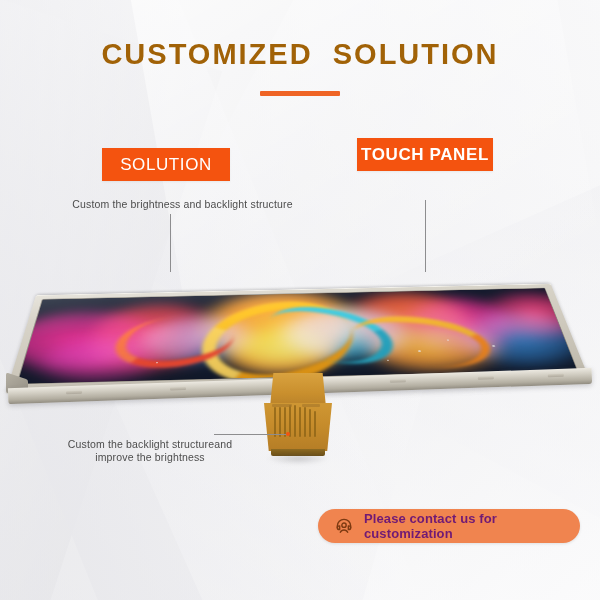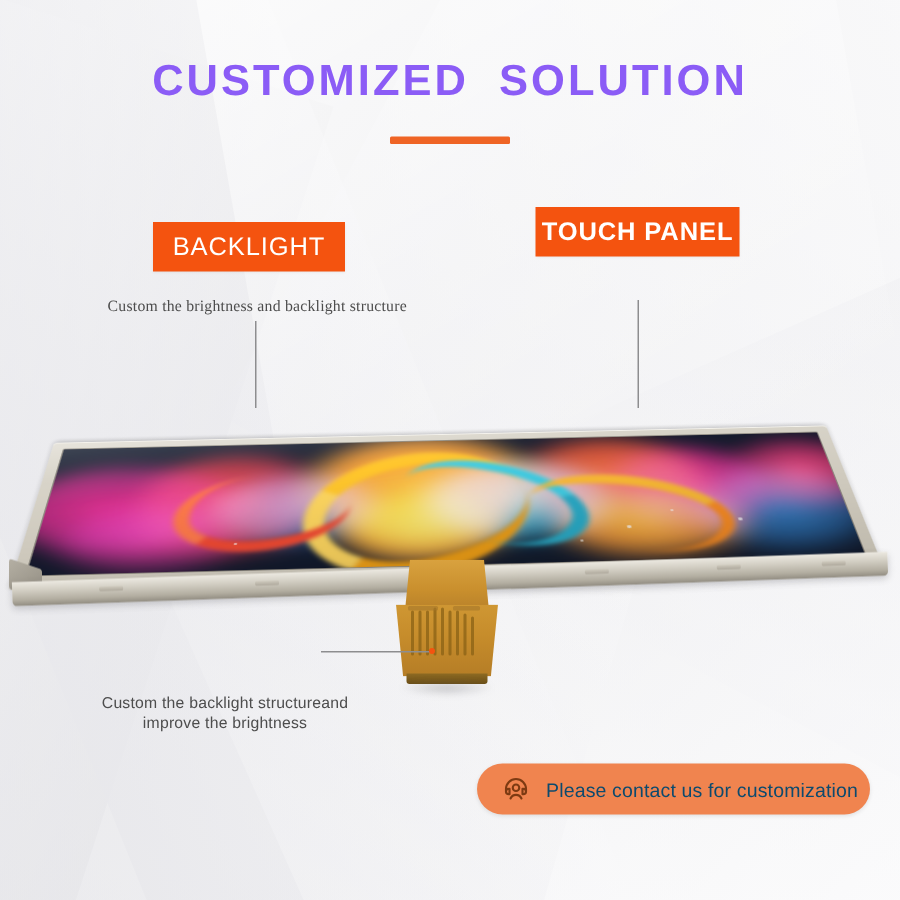--- a/index.html
+++ b/index.html
@@ -28,39 +28,39 @@
     transform:rotate(-24deg);}
   .facet-e{left:-60px;bottom:-240px;width:420px;height:520px;
     background:linear-gradient(40deg,rgba(228,228,232,.7),rgba(252,252,253,.2));
     transform:rotate(16deg);}
   .facet-f{left:150px;top:-120px;width:420px;height:420px;
     background:linear-gradient(160deg,rgba(255,255,255,.7),rgba(240,240,244,0));
     transform:rotate(-10deg);}
 
   
   .title{position:absolute;left:0;right:0;top:38px;text-align:center;
-    font-size:29px;font-weight:bold;letter-spacing:2.0px;color:#8b5cf6;
+    font-size:29px;font-weight:bold;letter-spacing:2.0px;color:#a16207;
     font-family:"Liberation Sans", sans-serif;white-space:pre;}
   .title-rule{position:absolute;left:50%;top:91px;margin-left:-40px;
     width:80px;height:5px;background:#ef6425;border-radius:1px;}
 
   
   .chip{position:absolute;background:#f4530f;color:#ffffff;
     display:flex;align-items:center;justify-content:center;
     font-size:17px;letter-spacing:.6px;font-weight:400;
     box-shadow:0 1px 2px rgba(0,0,0,.06);}
   .chip-backlight{left:102px;top:148px;width:128px;height:33px;}
   .chip-touch{left:357px;top:138px;width:136px;height:33px;font-weight:bold;}
   .chip-fpc{left:85px;top:418px;width:128px;height:33px;}
 
   .caption{position:absolute;color:#4d4d4d;font-size:10.5px;line-height:13px;
     text-align:center;white-space:pre-line;letter-spacing:.15px;}
-  .cap-backlight{left:44px;top:198px;width:255px;font-family:Liberation Serif, serif;}
+  .cap-backlight{left:55px;top:198px;width:255px;}
   .cap-touch{left:315px;top:183px;width:245px;}
-  .cap-fpc{left:45px;top:463px;width:210px;}
+  .cap-fpc{left:45px;top:438px;width:210px;}
 
   
   .lead{position:absolute;background:#8d8d8f;}
   .lead-backlight{left:170px;top:214px;width:1px;height:58px;}
   .lead-touch{left:425px;top:200px;width:1px;height:72px;}
   .lead-fpc{left:214px;top:434px;height:1px;width:74px;}
   .lead-dot{position:absolute;width:4px;height:4px;border-radius:50%;background:#f4530f;}
   .dot-fpc{left:286px;top:432px;}
 
   
@@ -138,41 +138,41 @@
   .fpc-pad{position:absolute;background:#a5762a;opacity:.6;border-radius:1px;}
   .fpc-shadow{position:absolute;left:2px;top:82px;width:64px;height:9px;
     background:radial-gradient(ellipse at 50% 40%,rgba(90,90,96,.30),rgba(90,90,96,0) 70%);
     filter:blur(2px);}
 
   
   .contact-pill{position:absolute;left:318px;top:509px;width:262px;height:34px;
     background:#f0844f;border-radius:17px;display:flex;align-items:center;
     padding-left:16px;box-sizing:border-box;gap:10px;
     box-shadow:0 1px 3px rgba(0,0,0,.10);}
-  .contact-text{color:#0c4a6e;font-size:13px;letter-spacing:.1px;}
+  .contact-text{color:#701a75;font-size:13px;letter-spacing:.1px;font-weight:bold;}
   .headset-icon{width:20px;height:20px;flex:0 0 20px;display:block;}
 </style>
 </head>
 <body>
 
 <div id="stage">
 
   <div class="bg-base"></div>
   <div class="bg-facet facet-a"></div>
   <div class="bg-facet facet-b"></div>
   <div class="bg-facet facet-c"></div>
   <div class="bg-facet facet-d"></div>
   <div class="bg-facet facet-e"></div>
   <div class="bg-facet facet-f"></div>
 
   <div class="title">CUSTOMIZED  SOLUTION</div>
   <div class="title-rule"></div>
 
   <div class="chip chip-backlight">
-    <span>BACKLIGHT</span>
+    <span>SOLUTION</span>
   </div>
   <div class="caption cap-backlight">Custom the brightness and backlight structure</div>
   <div class="lead lead-backlight"></div>
 
   <div class="chip chip-touch">
     <span>TOUCH PANEL</span>
   </div>
   <div class="lead lead-touch"></div>
 
   <div id="panel-wrap">

